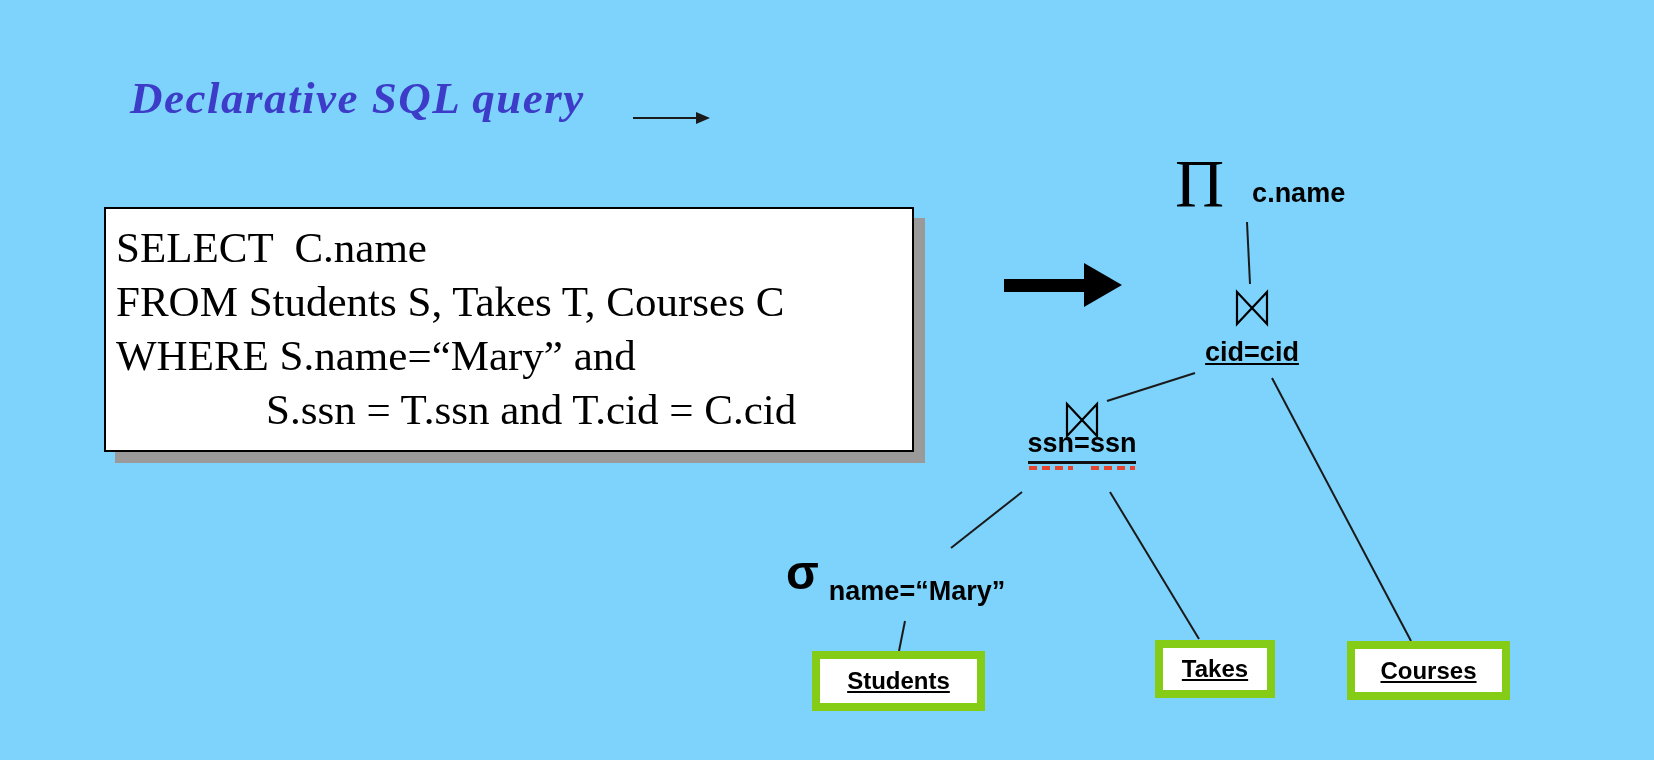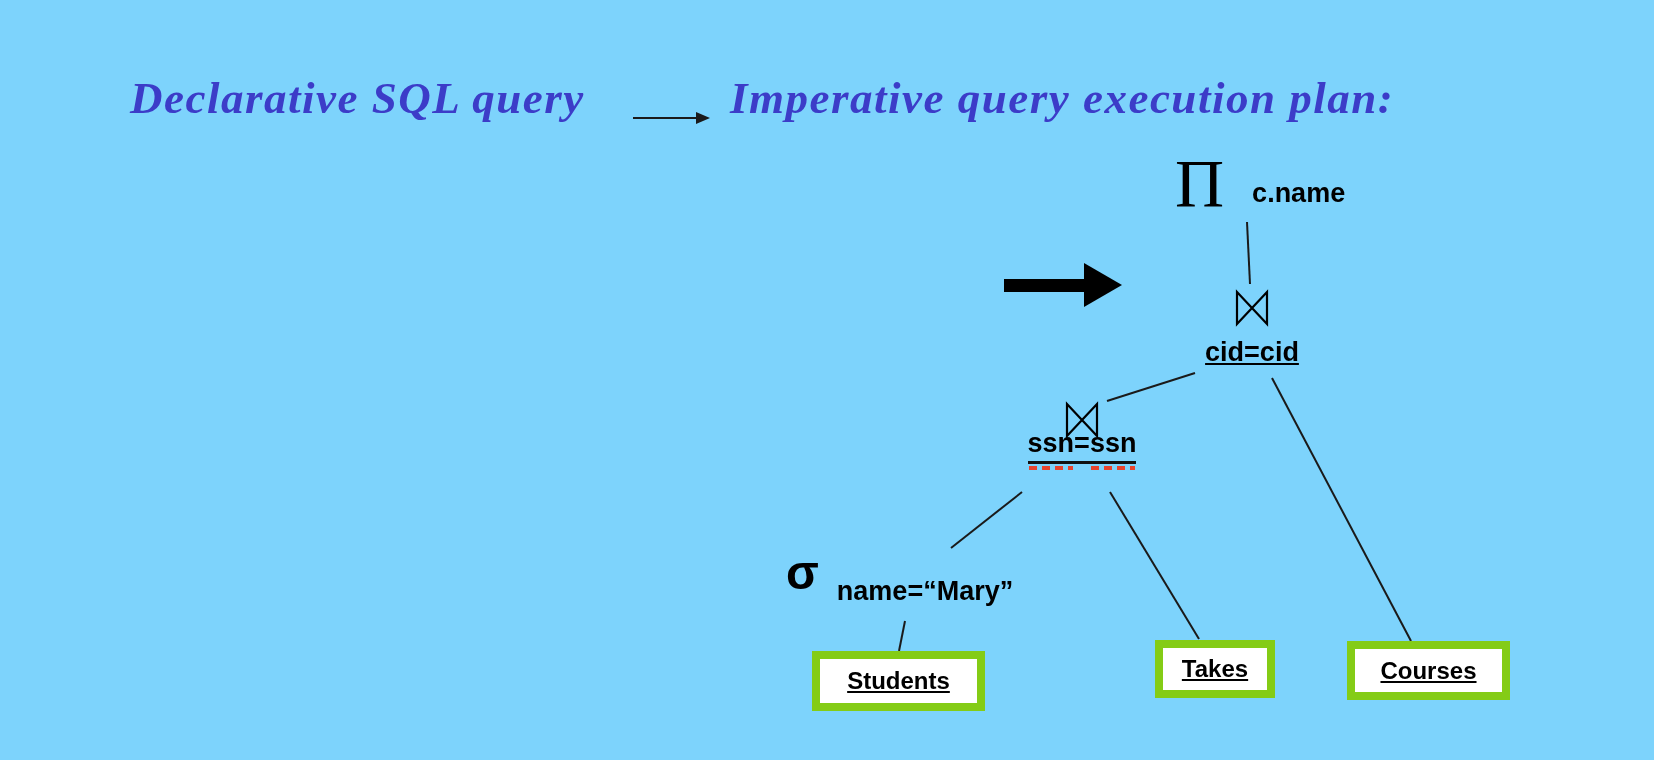--- a/index.html
+++ b/index.html
@@ -68,21 +68,21 @@
   .ssn-part{
     position:relative;display:inline-block;
     padding-bottom:2px;border-bottom:3px solid #111111;
   }
   .redline{
     position:absolute;left:1px;right:1px;bottom:-9px;height:4px;
     background:repeating-linear-gradient(90deg,#e8432d 0 8px,transparent 8px 13px);
   }
   .sel-node{left:786px;top:550px;display:flex;align-items:flex-start;}
   .sel-symbol{font-size:48px;line-height:46px;font-weight:bold;}
-  .sel-sub{font-size:27px;font-weight:bold;margin-left:18px;margin-top:26px;}
+  .sel-sub{font-size:27px;font-weight:bold;margin-left:10px;margin-top:26px;}
   .leaf{
     position:absolute;
     box-sizing:border-box;
     border:8px solid #84cc16;
     background:#ffffff;
     display:flex;align-items:center;justify-content:center;
     font-size:24px;font-weight:bold;text-decoration:underline;
   }
   .leaf-students{left:812px;top:651px;width:173px;height:60px;}
   .leaf-takes{left:1155px;top:640px;width:120px;height:58px;text-align:center;}
@@ -93,22 +93,27 @@
 
 <div class="canvas">
 
   <div class="title title-left">Declarative SQL query</div>
 
   <svg class="flow-arrow" width="86" height="28">
     <line x1="3" y1="14" x2="68" y2="14" stroke="#1a1a1a" stroke-width="2"></line>
     <polygon points="66,8 80,14 66,20" fill="#1a1a1a"></polygon>
   </svg>
 
-  <div class="title title-right">Imperative query execution plan:</div>
 
+  <div class="sql-box">
+    <div class="sql-line">SELECT  C.name</div>
+    <div class="sql-line">FROM Students S, Takes T, Courses C</div>
+    <div class="sql-line">WHERE S.name=“Mary” and</div>
+    <div class="sql-line indent">S.ssn = T.ssn and T.cid = C.cid</div>
+  </div>
 
   <svg class="big-arrow" width="126" height="50">
     <rect x="4" y="19" width="82" height="13" fill="#000000"></rect>
     <polygon points="84,3 122,25 84,47" fill="#000000"></polygon>
   </svg>
 
   <svg class="tree-lines" width="1654" height="760">
     <line x1="1247" y1="222" x2="1250" y2="284" stroke="#1a1a1a" stroke-width="2"></line>
     <line x1="1195" y1="373" x2="1107" y2="401" stroke="#1a1a1a" stroke-width="2"></line>
     <line x1="1272" y1="378" x2="1411" y2="641" stroke="#1a1a1a" stroke-width="2"></line>

